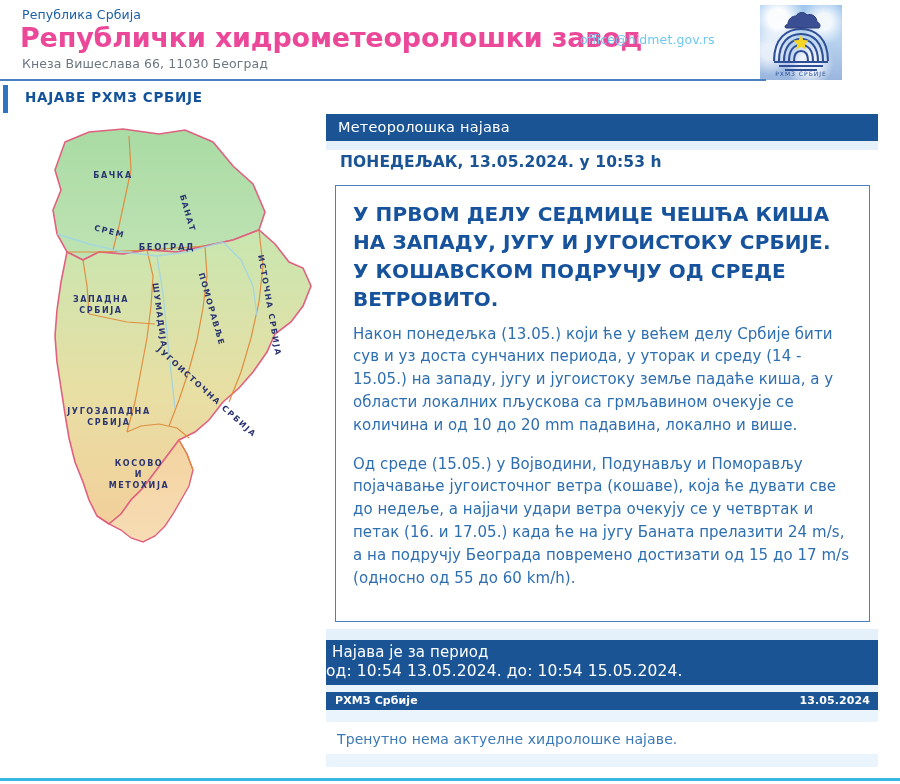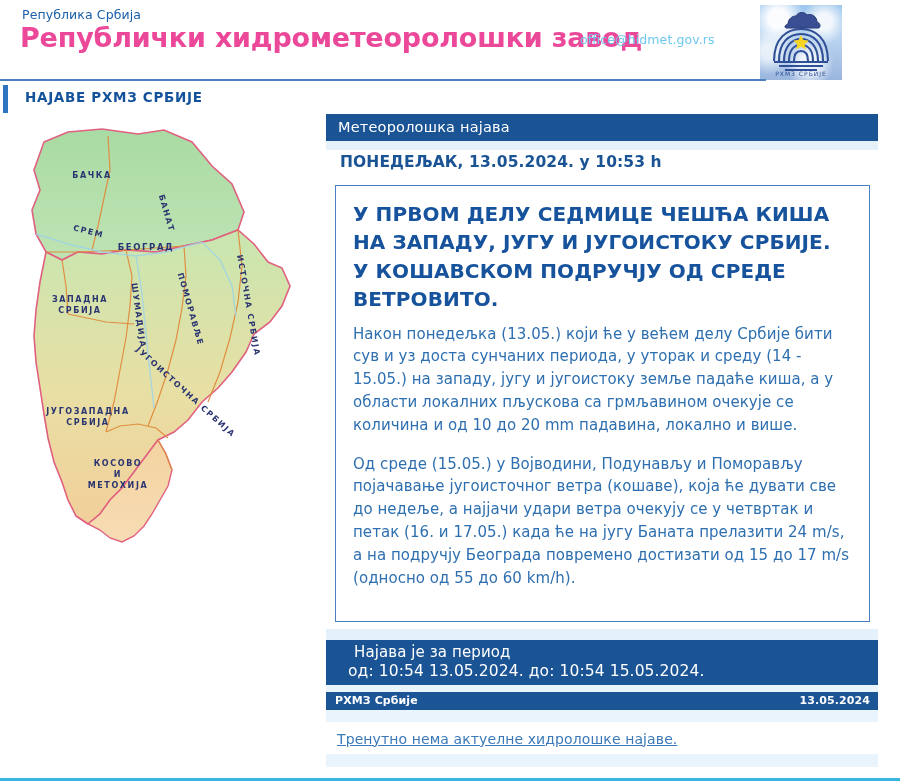--- a/index.html
+++ b/index.html
@@ -60,21 +60,21 @@
     position: absolute; left: 3px; top: 85px; width: 5px; height: 28px;
     background: #2f74c0;
   }
   .sect-title {
     position: absolute; left: 25px; top: 89px;
     font-size: 13.5px; font-weight: bold; color: #14539b; letter-spacing: .7px;
     white-space: nowrap;
   }
 
   
-  .map-wrap { position: absolute; left: 6px; top: 126px; width: 300px; height: 425px; }
+  .map-wrap { position: absolute; left: 27px; top: 126px; width: 300px; height: 425px; }
   .map-wrap svg { display: block; }
 
   
   .panel { position: absolute; left: 326px; top: 114px; width: 552px; }
 
   .bar-blue {
     background: #1a5494; color: #ffffff;
     font-size: 14.5px; padding: 5px 27px 6px 12px;
     letter-spacing: .2px;
   }
@@ -96,53 +96,54 @@
   }
   .msg-p {
     color: #2e6fb0; font-size: 15px; line-height: 1.52;
     letter-spacing: .05px; margin: 0 0 16px 0;
   }
   .msg-p:last-child { margin-bottom: 16px; }
 
   .gap-pale { background: #e4f0fa; height: 11px; margin-top: 7px; }
 
   .period-bar {
-    background: #1a5494; color: #ffffff; padding: 3px 10px 4px 28px;
+    background: #1a5494; color: #ffffff; padding: 3px 10px 4px 6px;
   }
   .period-l1 { font-size: 15px; line-height: 1.22; letter-spacing: .1px; }
   .period-l2 { font-size: 15.5px; line-height: 1.22; letter-spacing: .1px; margin-left: -6px; }
 
   .gap-pale2 { background: #eaf4fc; height: 7px; }
 
   .foot-bar {
     background: #1c5596; color: #ffffff; font-size: 11px; font-weight: bold;
     padding: 2px 8px 3px 9px; display: flex; justify-content: space-between;
     letter-spacing: .1px;
   }
   .gap-pale3 { background: #eaf4fc; height: 12px; }
 
   .hydro-note {
-    color: #3b79b8; font-size: 14px; padding: 9px 0 7px 11px; letter-spacing: .1px; text-decoration: underline;
+    color: #3b79b8; font-size: 14px; padding: 9px 0 7px 11px; letter-spacing: .1px;
   }
   .gap-pale4 { background: #eaf4fc; height: 13px; }
 
   
   .bottom-rule {
     position: absolute; left: 0; bottom: 3px; width: 900px; height: 3px;
     background: #38b6e0;
   }
 </style>
 </head>
 <body>
 
 <div id="page">
 
   <div class="hdr">
     <div class="hdr-sub1">Република Србија</div>
     <div class="hdr-title">Републички хидрометеоролошки завод</div>
+    <div class="hdr-addr">Кнеза Вишеслава 66, 11030  Београд</div>
     <a class="hdr-email" href="#">office@hidmet.gov.rs</a>
 
     <div class="logo">
       <svg width="82" height="75" viewBox="0 0 82 75">
         <g fill="none" stroke="#2f4f96" stroke-width="2.1">
           <path d="M14 56 C14 33, 27 24, 41 24 C55 24, 68 33, 68 56"></path>
           <path d="M19 56 C19 37, 29 29, 41 29 C53 29, 63 37, 63 56"></path>
           <path d="M24 56 C24 41, 32 34, 41 34 C50 34, 58 41, 58 56"></path>
           <path d="M29 56 C29 45, 34 40, 41 40 C48 40, 53 45, 53 56"></path>
           <path d="M34 56 C34 49, 37 46, 41 46 C45 46, 48 49, 48 56"></path>

